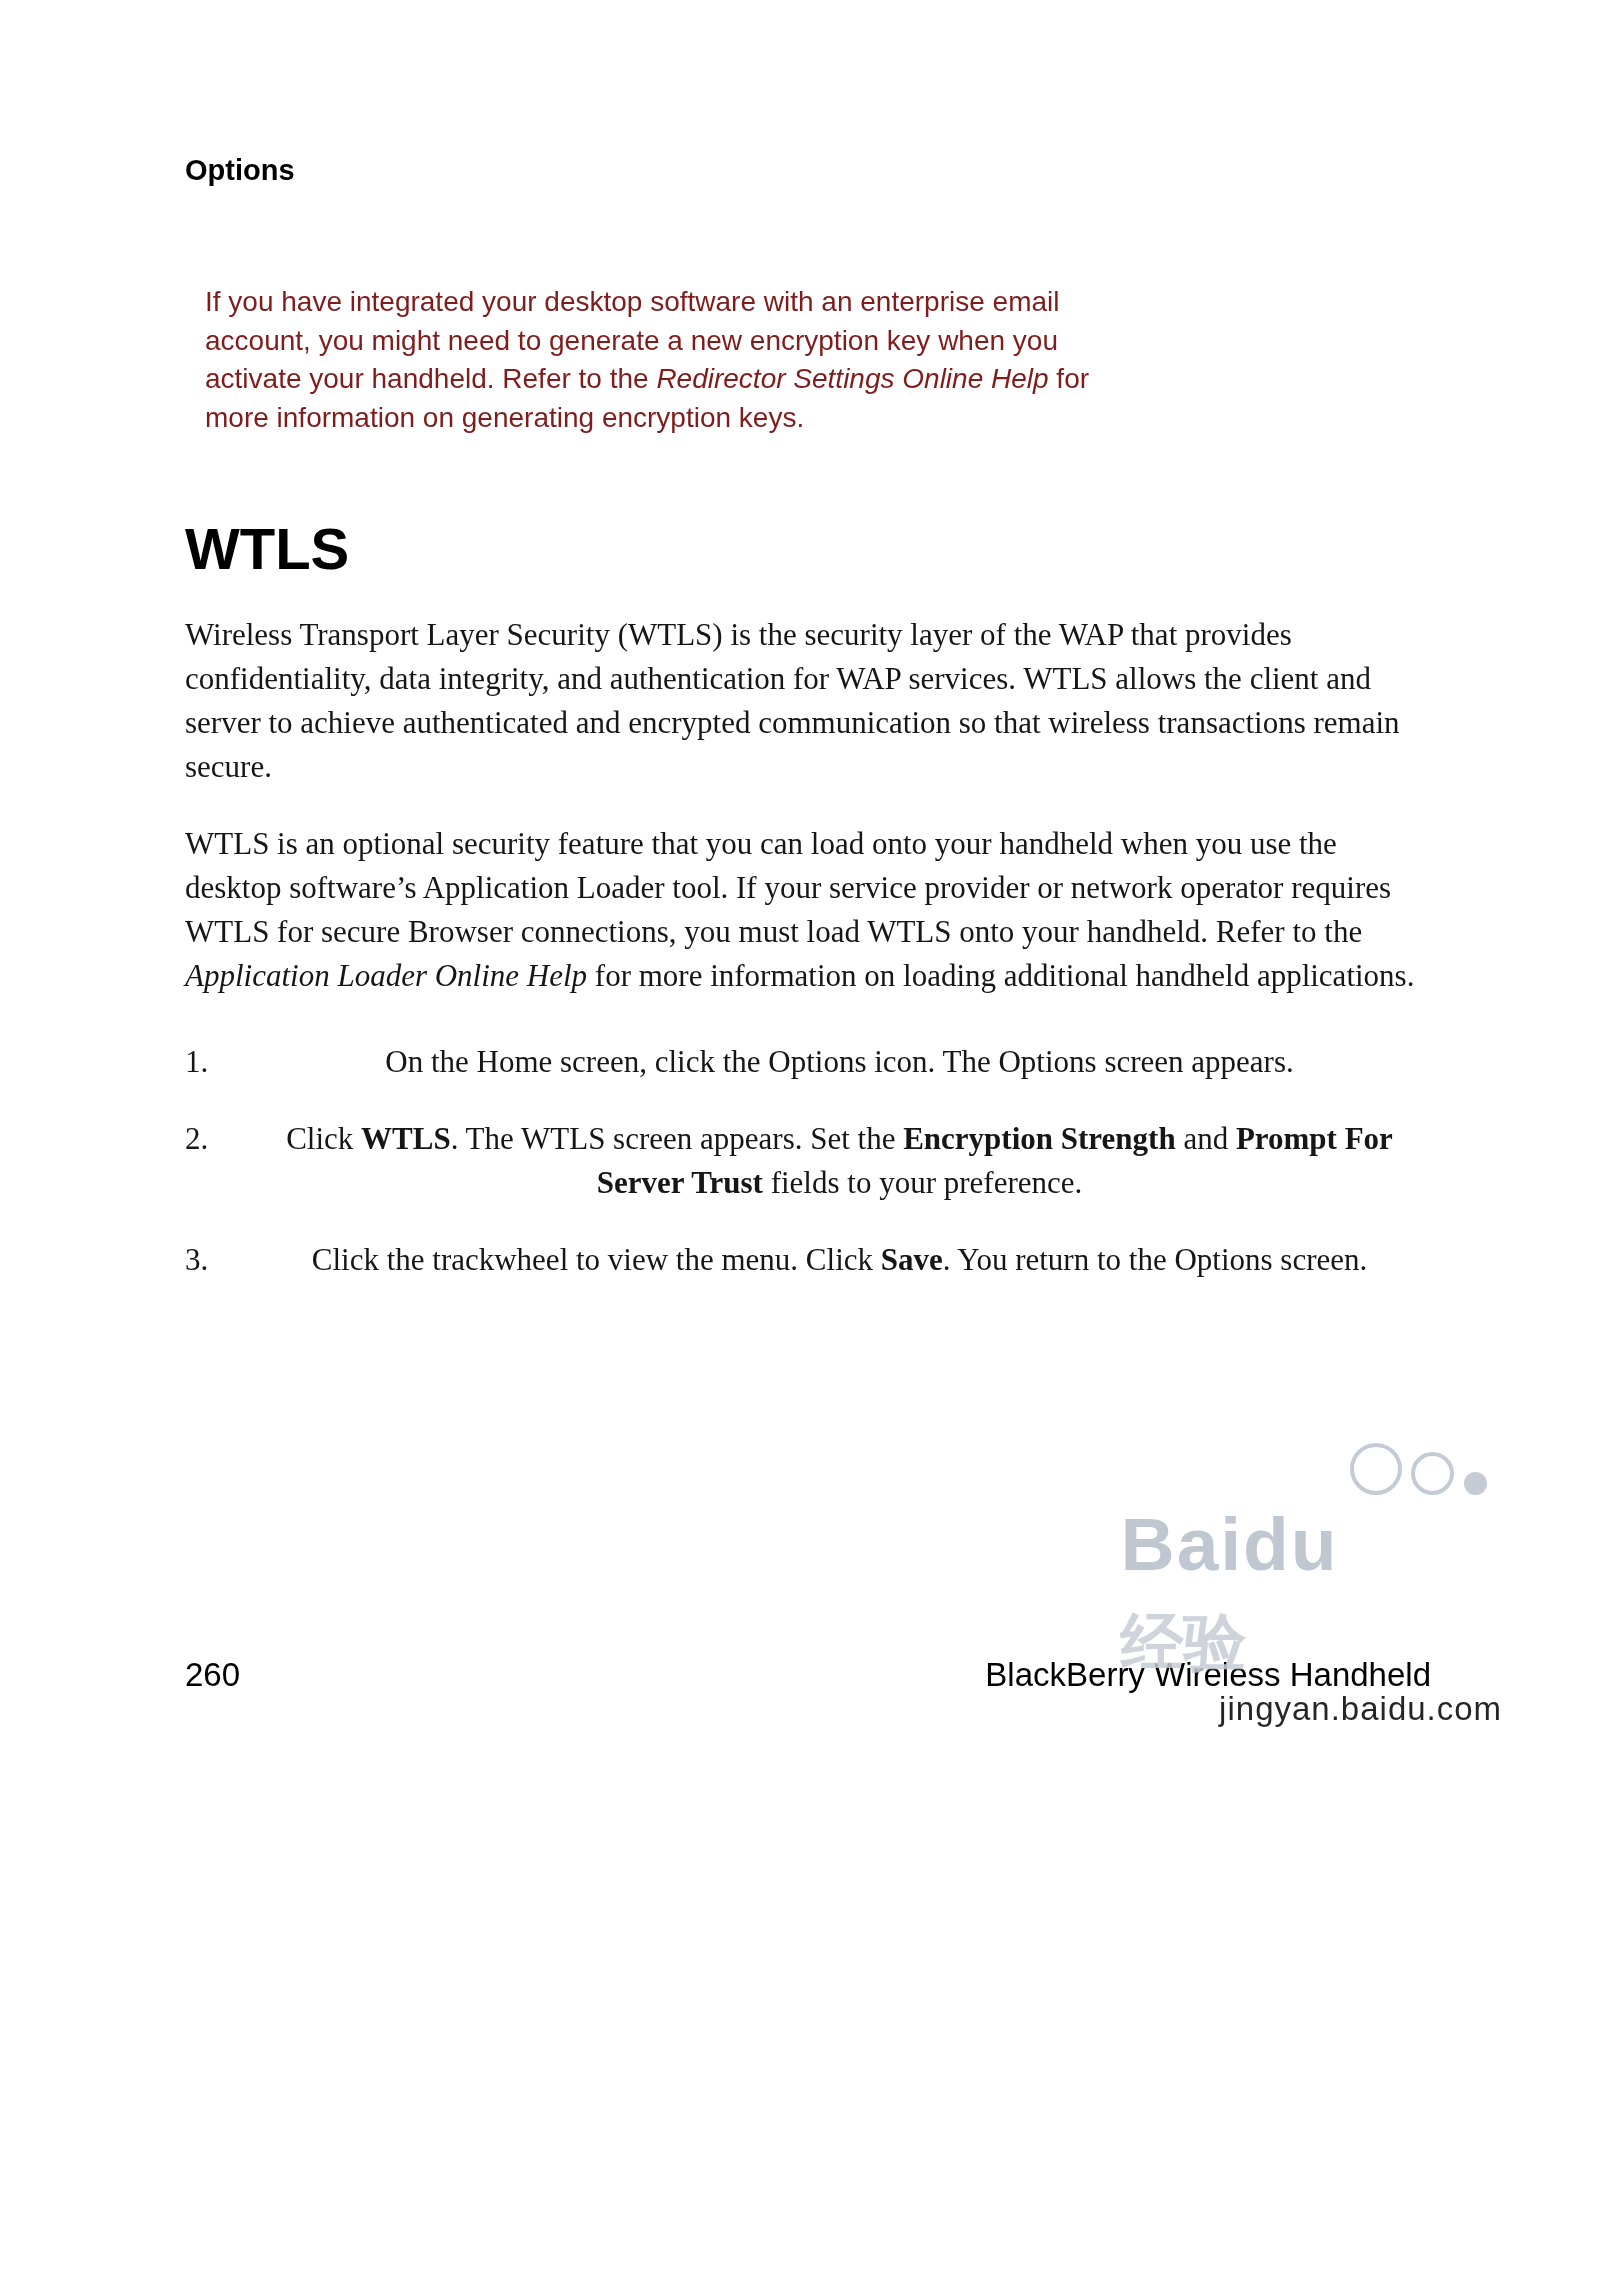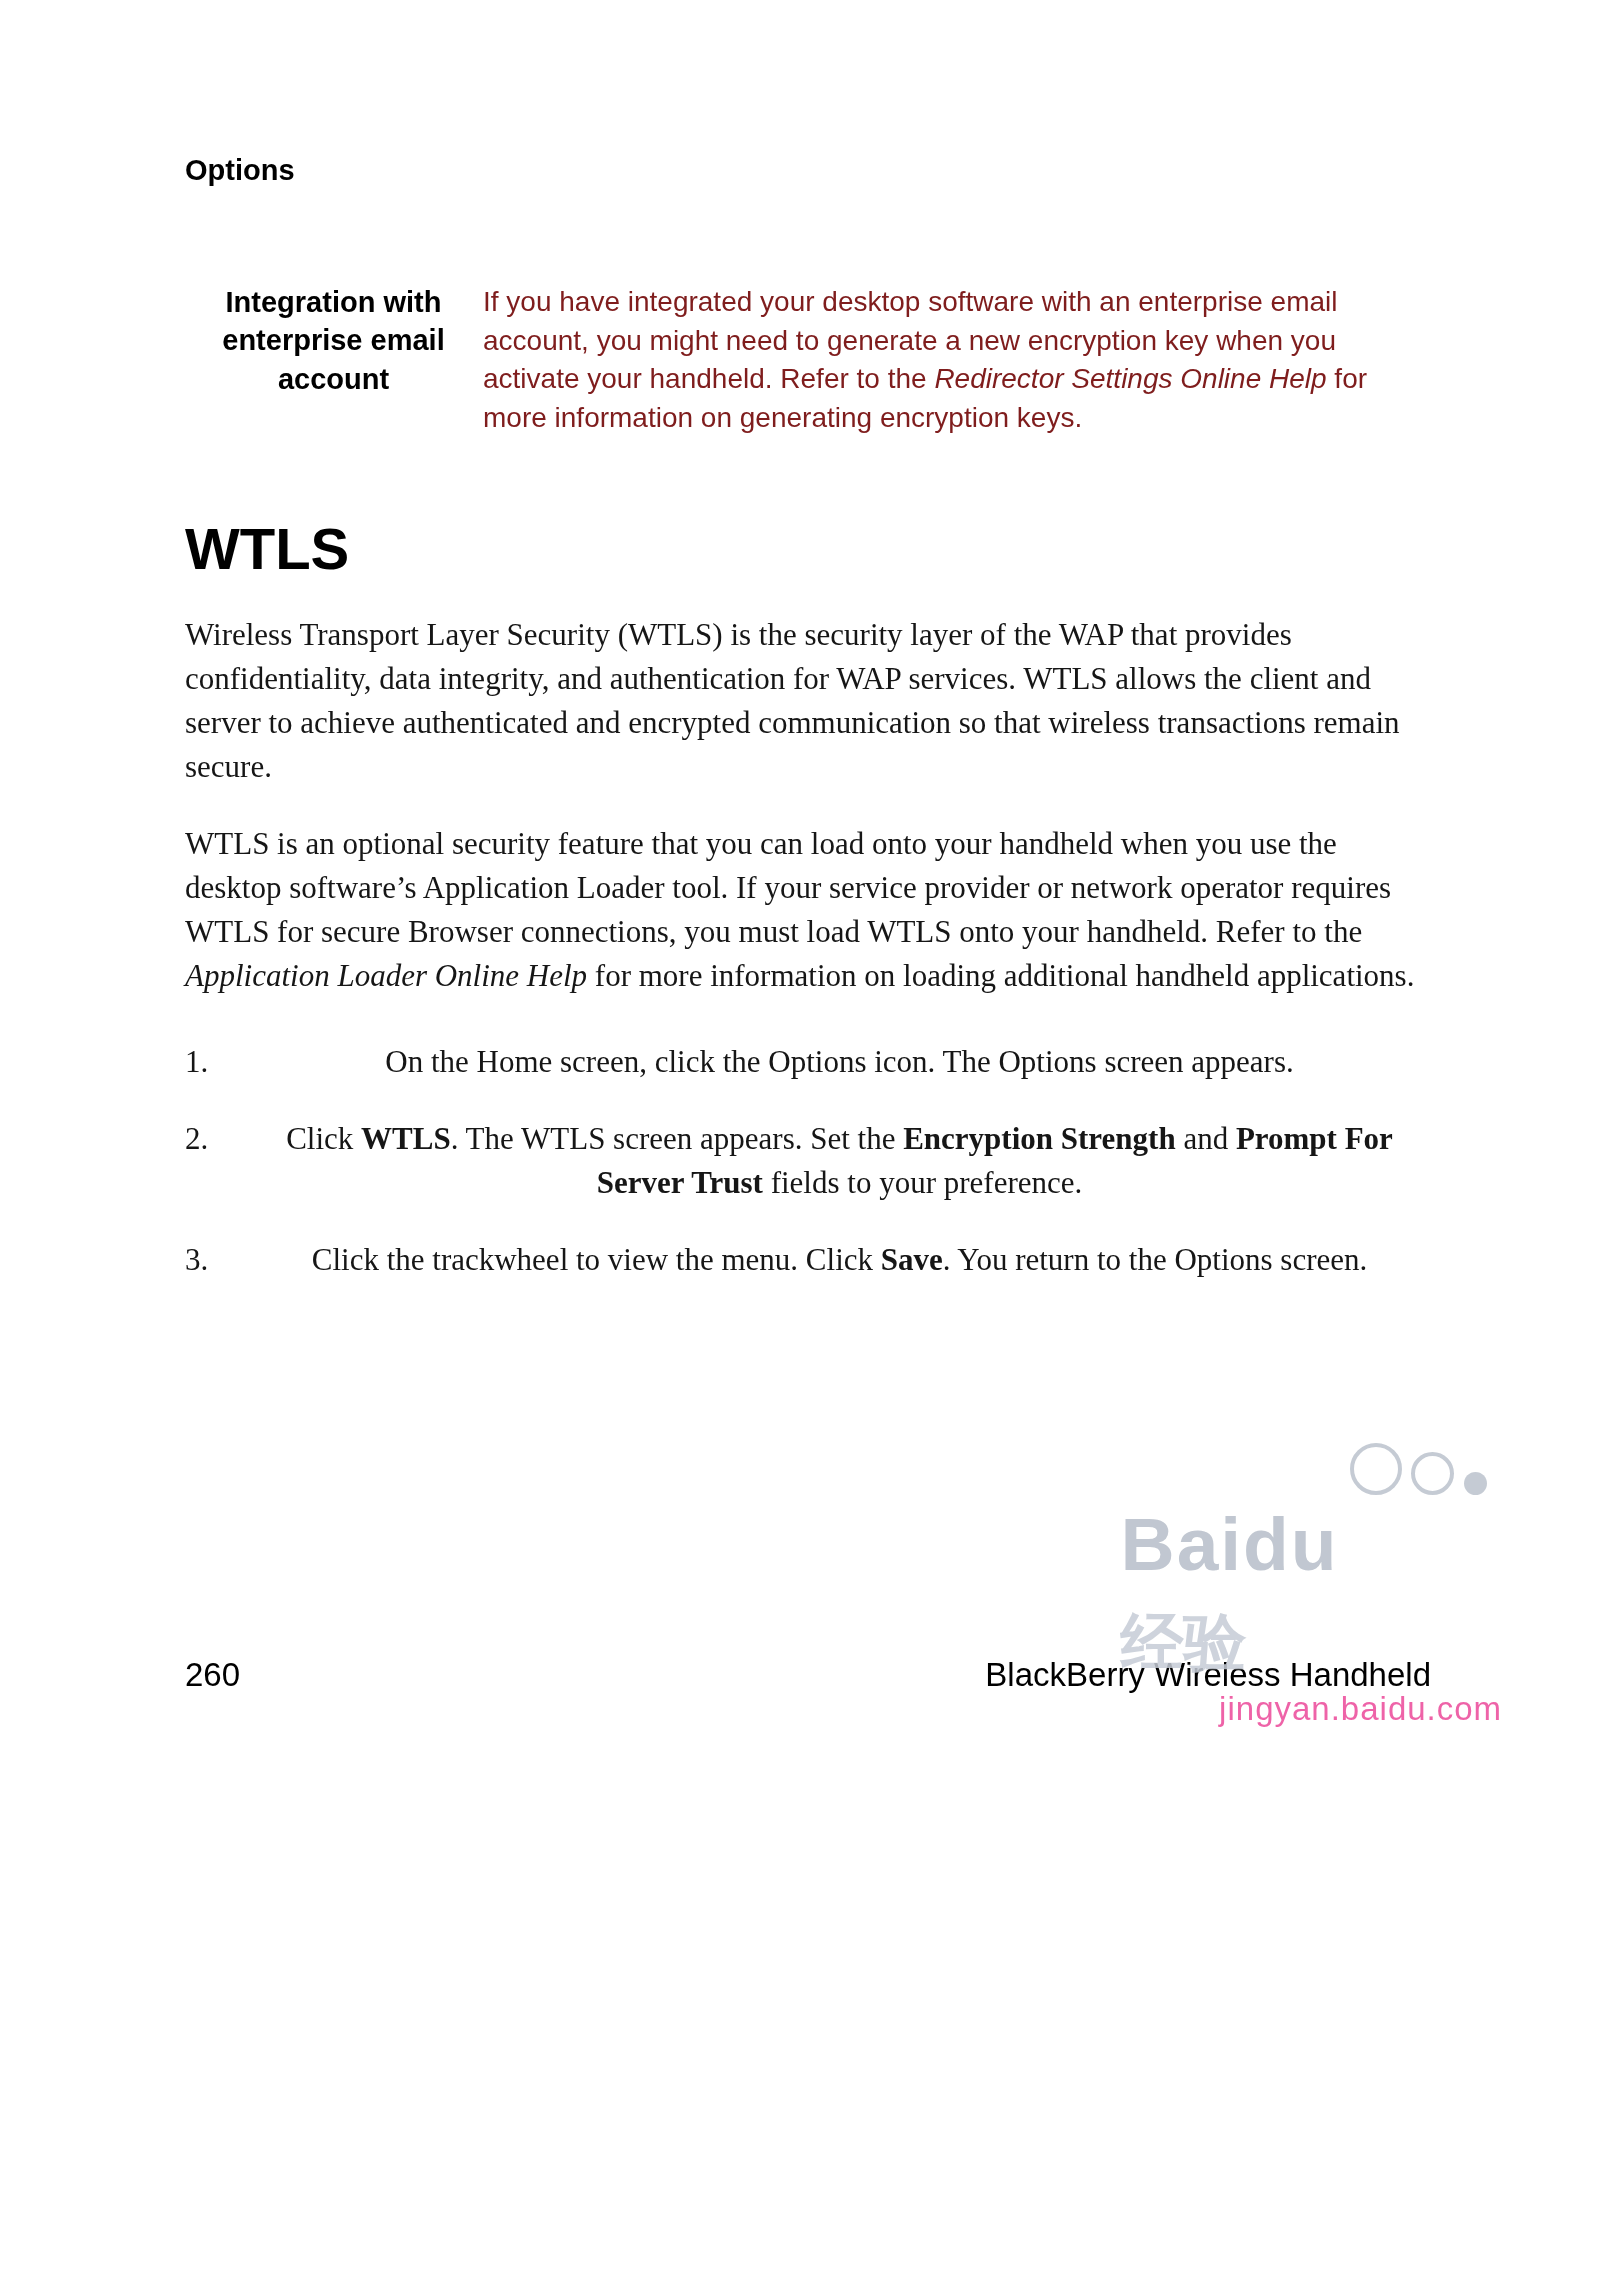--- a/index.html
+++ b/index.html
@@ -120,35 +120,34 @@
     letter-spacing: 1.9px;
   }
   .wm-cjk {
     font-size: 63px;
     font-weight: bold;
     color: #c6ccd6;
   }
   .wm-url {
     margin-top: 3.8px;
     font-size: 33px;
-    color: #ec4899;
+    color: #000000;
     letter-spacing: 1px;
   }
 </style>
 </head>
 <body>
 
 <div class="page">
 
   <div class="content">
 
     <div class="running-header">Options</div>
 
     <div class="note-row">
-      <div class="note-label">Integration with enterprise email account</div>
       <div class="note-body"><span>If you have integrated your desktop software with an enterprise email account, you might need to generate a new encryption key when you activate your handheld. Refer to the </span><span class="it">Redirector Settings Online Help</span><span> for more information on generating encryption keys.</span></div>
     </div>
 
     <h1 class="section-title">WTLS</h1>
 
     <p class="serif body">Wireless Transport Layer Security (WTLS) is the security layer of the WAP that provides confidentiality, data integrity, and authentication for WAP services. WTLS allows the client and server to achieve authenticated and encrypted communication so that wireless transactions remain secure.</p>
 
     <p class="serif body"><span>WTLS is an optional security feature that you can load onto your handheld when you use the desktop software’s Application Loader tool. If your service provider or network operator requires WTLS for secure Browser connections, you must load WTLS onto your handheld. Refer to the </span><span class="it">Application Loader Online Help</span><span> for more information on loading additional handheld applications.</span></p>
 
 

